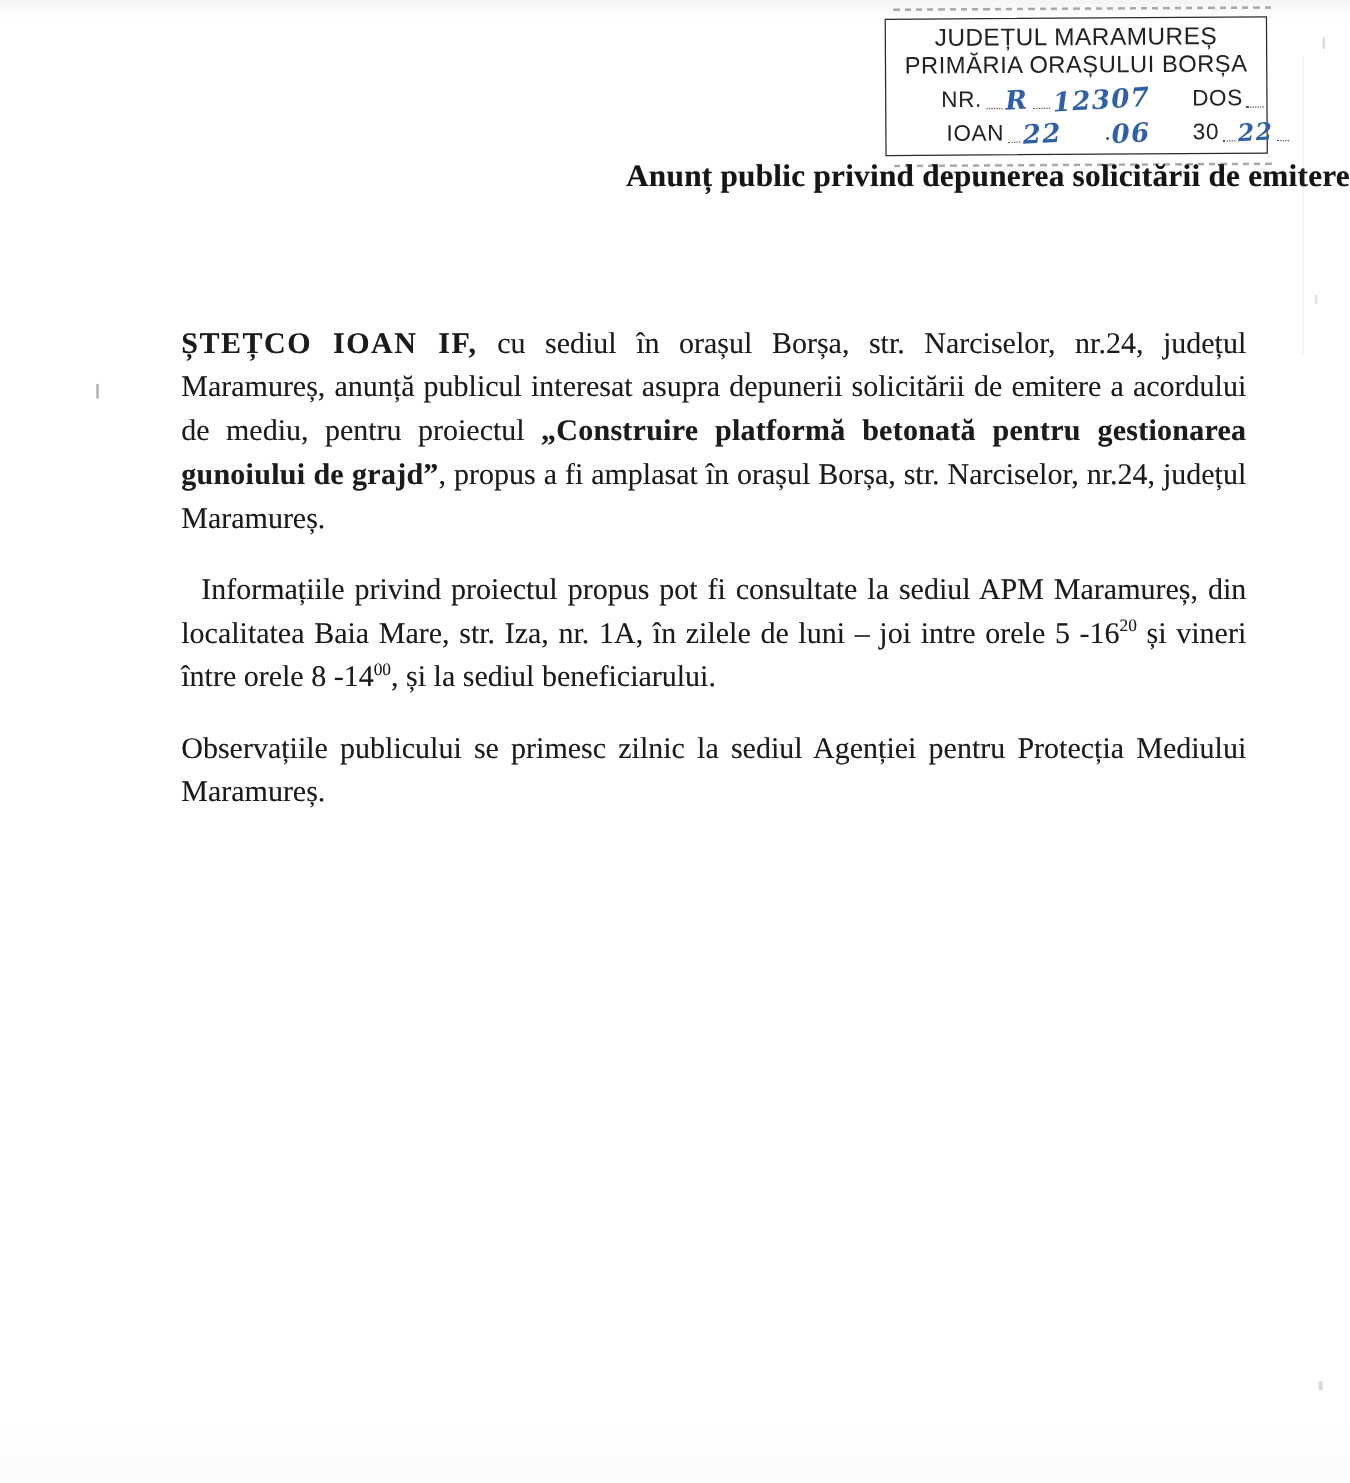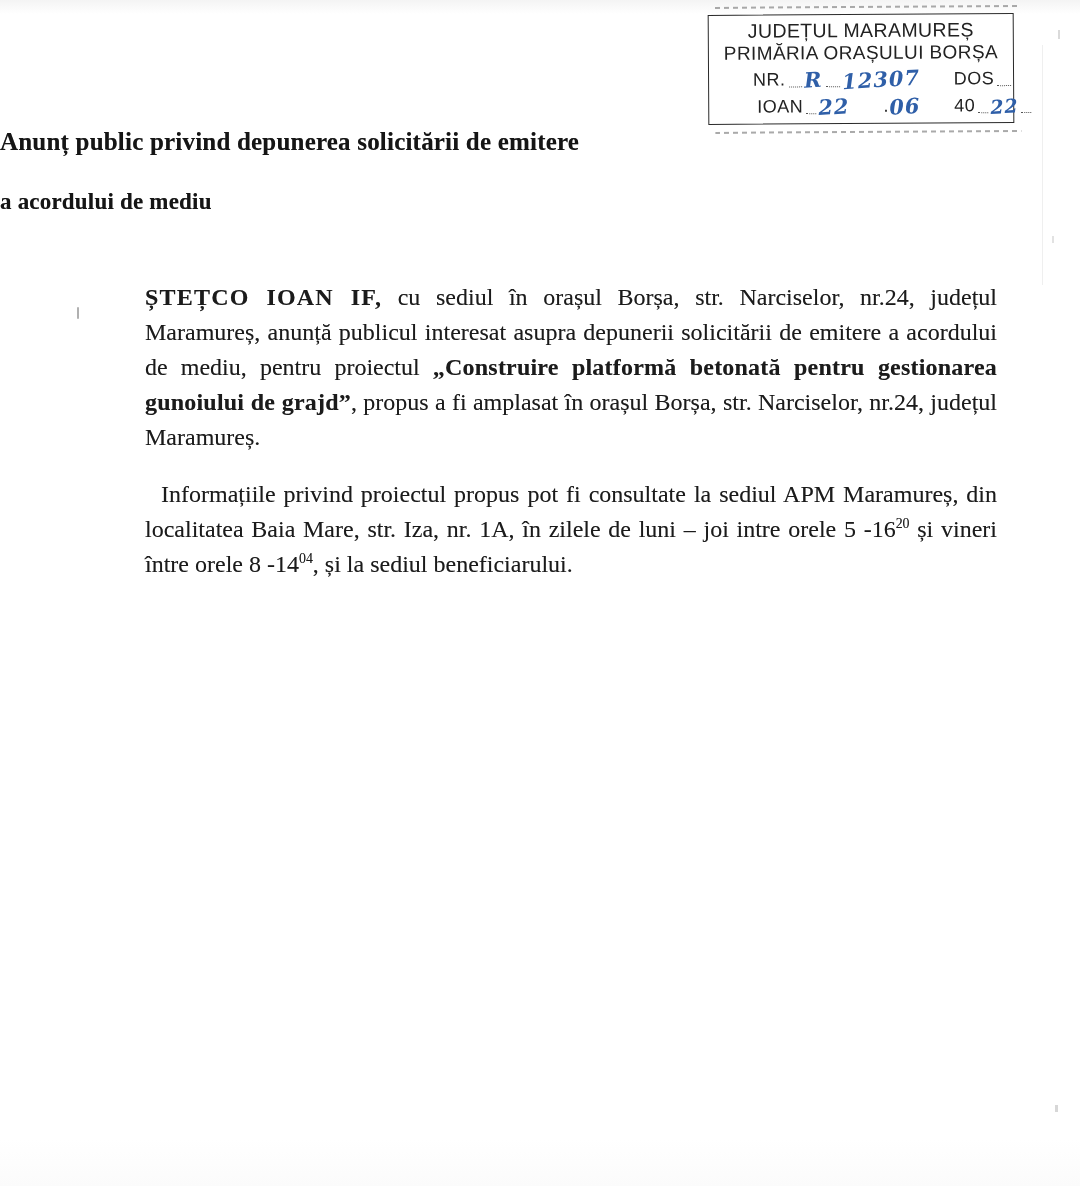--- a/index.html
+++ b/index.html
@@ -93,21 +93,21 @@
     height: 1px;
   }
   .lbl { letter-spacing: .5px; margin-left: 34px; }
 
   
   .title-block {
     position: absolute;
     left: 0;
     right: 0;
     top: 128px;
-    text-align: left;
+    text-align: right;
   }
   .title-1 {
     font-weight: 700;
     font-size: 25px;
     letter-spacing: .2px;
     color: #151515;
     text-shadow: 0 0 .6px rgba(0,0,0,.45);
   }
   .title-2 {
     font-weight: 700;
@@ -117,21 +117,20 @@
     color: #151515;
     text-shadow: 0 0 .6px rgba(0,0,0,.45);
   }
 
   
   .body {
     position: absolute;
     left: 145px;
     top: 258px;
     width: 852px;
-    margin-top: 22px;
   }
   .para {
     text-align: justify;
     font-size: 24px;
     line-height: 35px;
     margin: 0 0 22px 0;
     color: #1b1b1b;
     text-shadow: 0 0 .5px rgba(0,0,0,.35);
   }
   .para.indent { text-indent: 16px; }
@@ -174,42 +173,42 @@
       <span class="lbl">DOS</span>
       <span class="rule"></span>
     </div>
 
     <div class="stamp-field data">
       <span class="lbl">IOAN</span>
       <span class="rule"></span>
       <span class="hand">22</span>
       <span class="lbl">.</span>
       <span class="hand">06</span>
-      <span class="lbl">40</span>
+      <span class="lbl">30</span>
       <span class="rule"></span>
       <span class="hand small">22</span>
       <span class="rule"></span>
     </div>
   </div>
 
   <div class="title-block">
     <div class="title-1">Anunț public privind depunerea solicitării de emitere</div>
-    <div class="title-2">a acordului de mediu</div>
   </div>
 
   <div class="body">
 
     <p class="para">
       <span class="name-lead">ȘTEȚCO IOAN IF,</span><span> cu sediul   în orașul Borșa, str. Narciselor, nr.24, județul Maramureș, anunță publicul interesat asupra depunerii solicitării de emitere a acordului de mediu, pentru proiectul </span><b>„Construire platformă betonată pentru gestionarea gunoiului de grajd”</b><span>, propus a fi amplasat  în orașul Borșa, str. Narciselor, nr.24, județul Maramureș.</span>
     </p>
 
     <p class="para indent">
-      <span>Informațiile privind proiectul propus pot fi consultate la sediul APM Maramureș, din localitatea Baia Mare, str. Iza, nr. 1A, în zilele de luni – joi intre orele 5 -16</span><sup>20</sup><span> și vineri între orele 8 -14</span><sup>04</sup><span>, și la sediul beneficiarului.</span>
+      <span>Informațiile privind proiectul propus pot fi consultate la sediul APM Maramureș, din localitatea Baia Mare, str. Iza, nr. 1A, în zilele de luni – joi intre orele 5 -16</span><sup>20</sup><span> și vineri între orele 8 -14</span><sup>00</sup><span>, și la sediul beneficiarului.</span>
     </p>
 
+    <p class="para">Observațiile publicului se primesc zilnic la sediul Agenției pentru Protecția Mediului Maramureș.</p>
   </div>
 
   <div class="artifact a1"></div>
   <div class="artifact a2"></div>
   <div class="artifact a3"></div>
   <div class="artifact a4"></div>
   <div class="artifact a5"></div>
 </div>
 
 </body></html>

